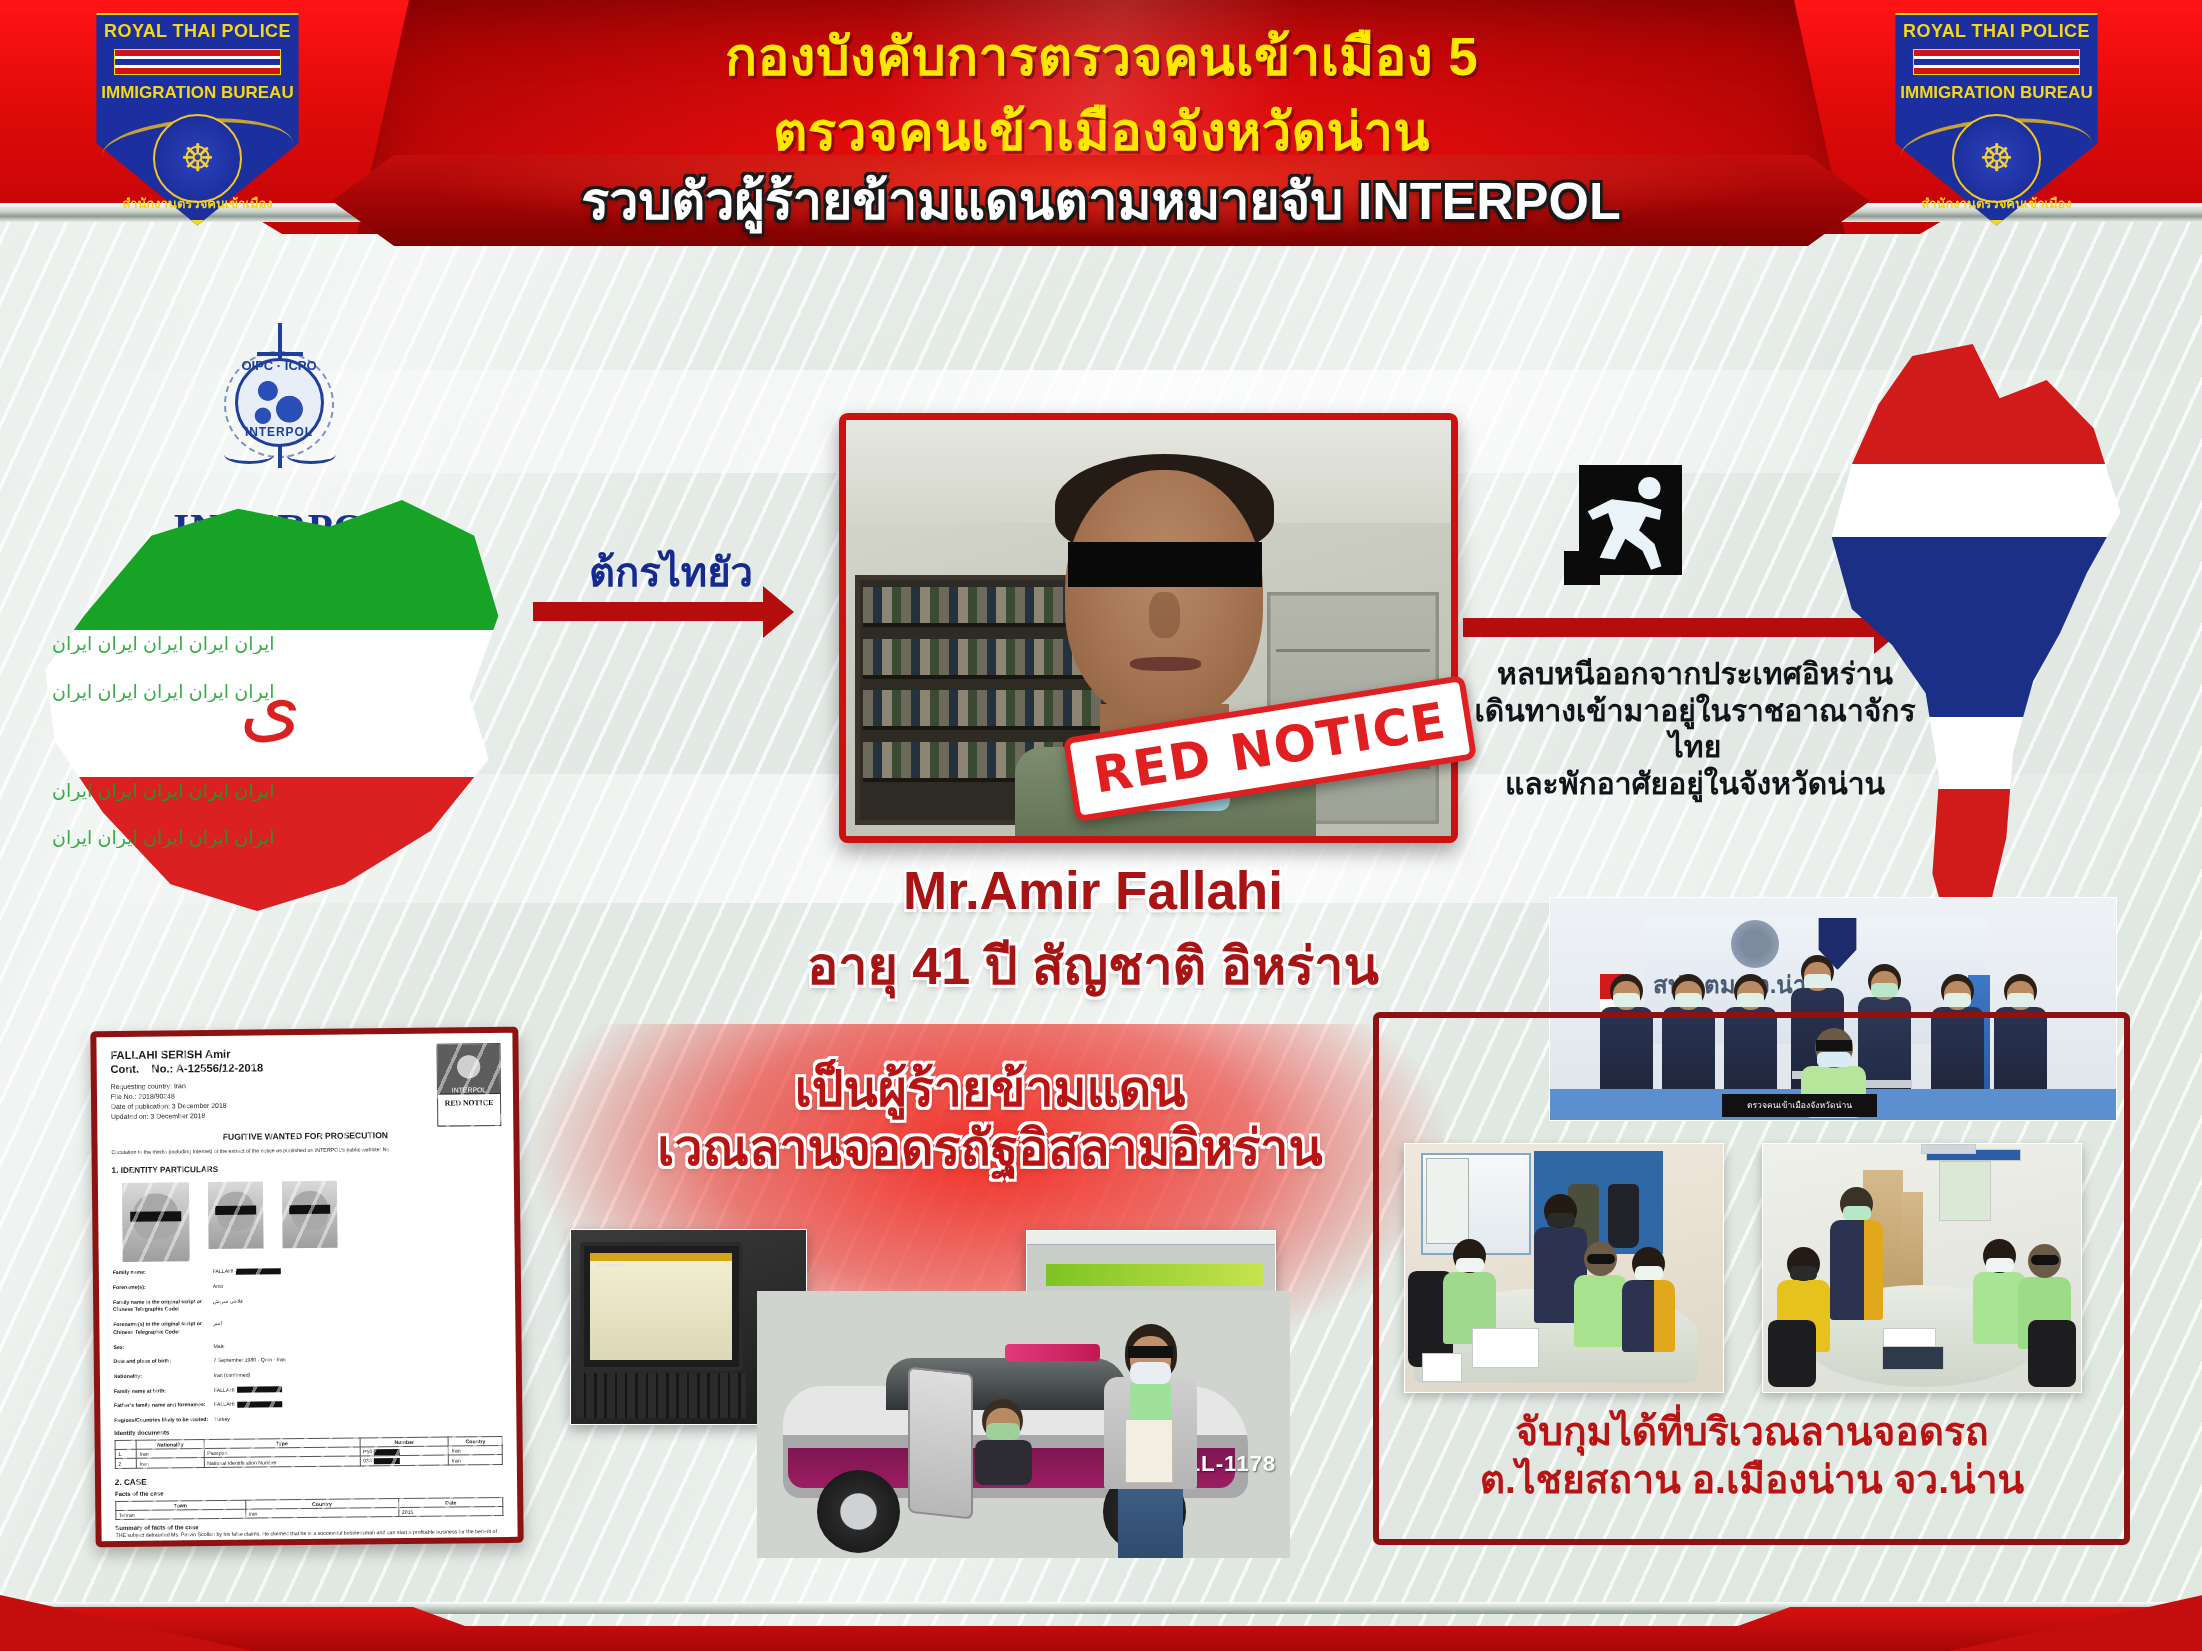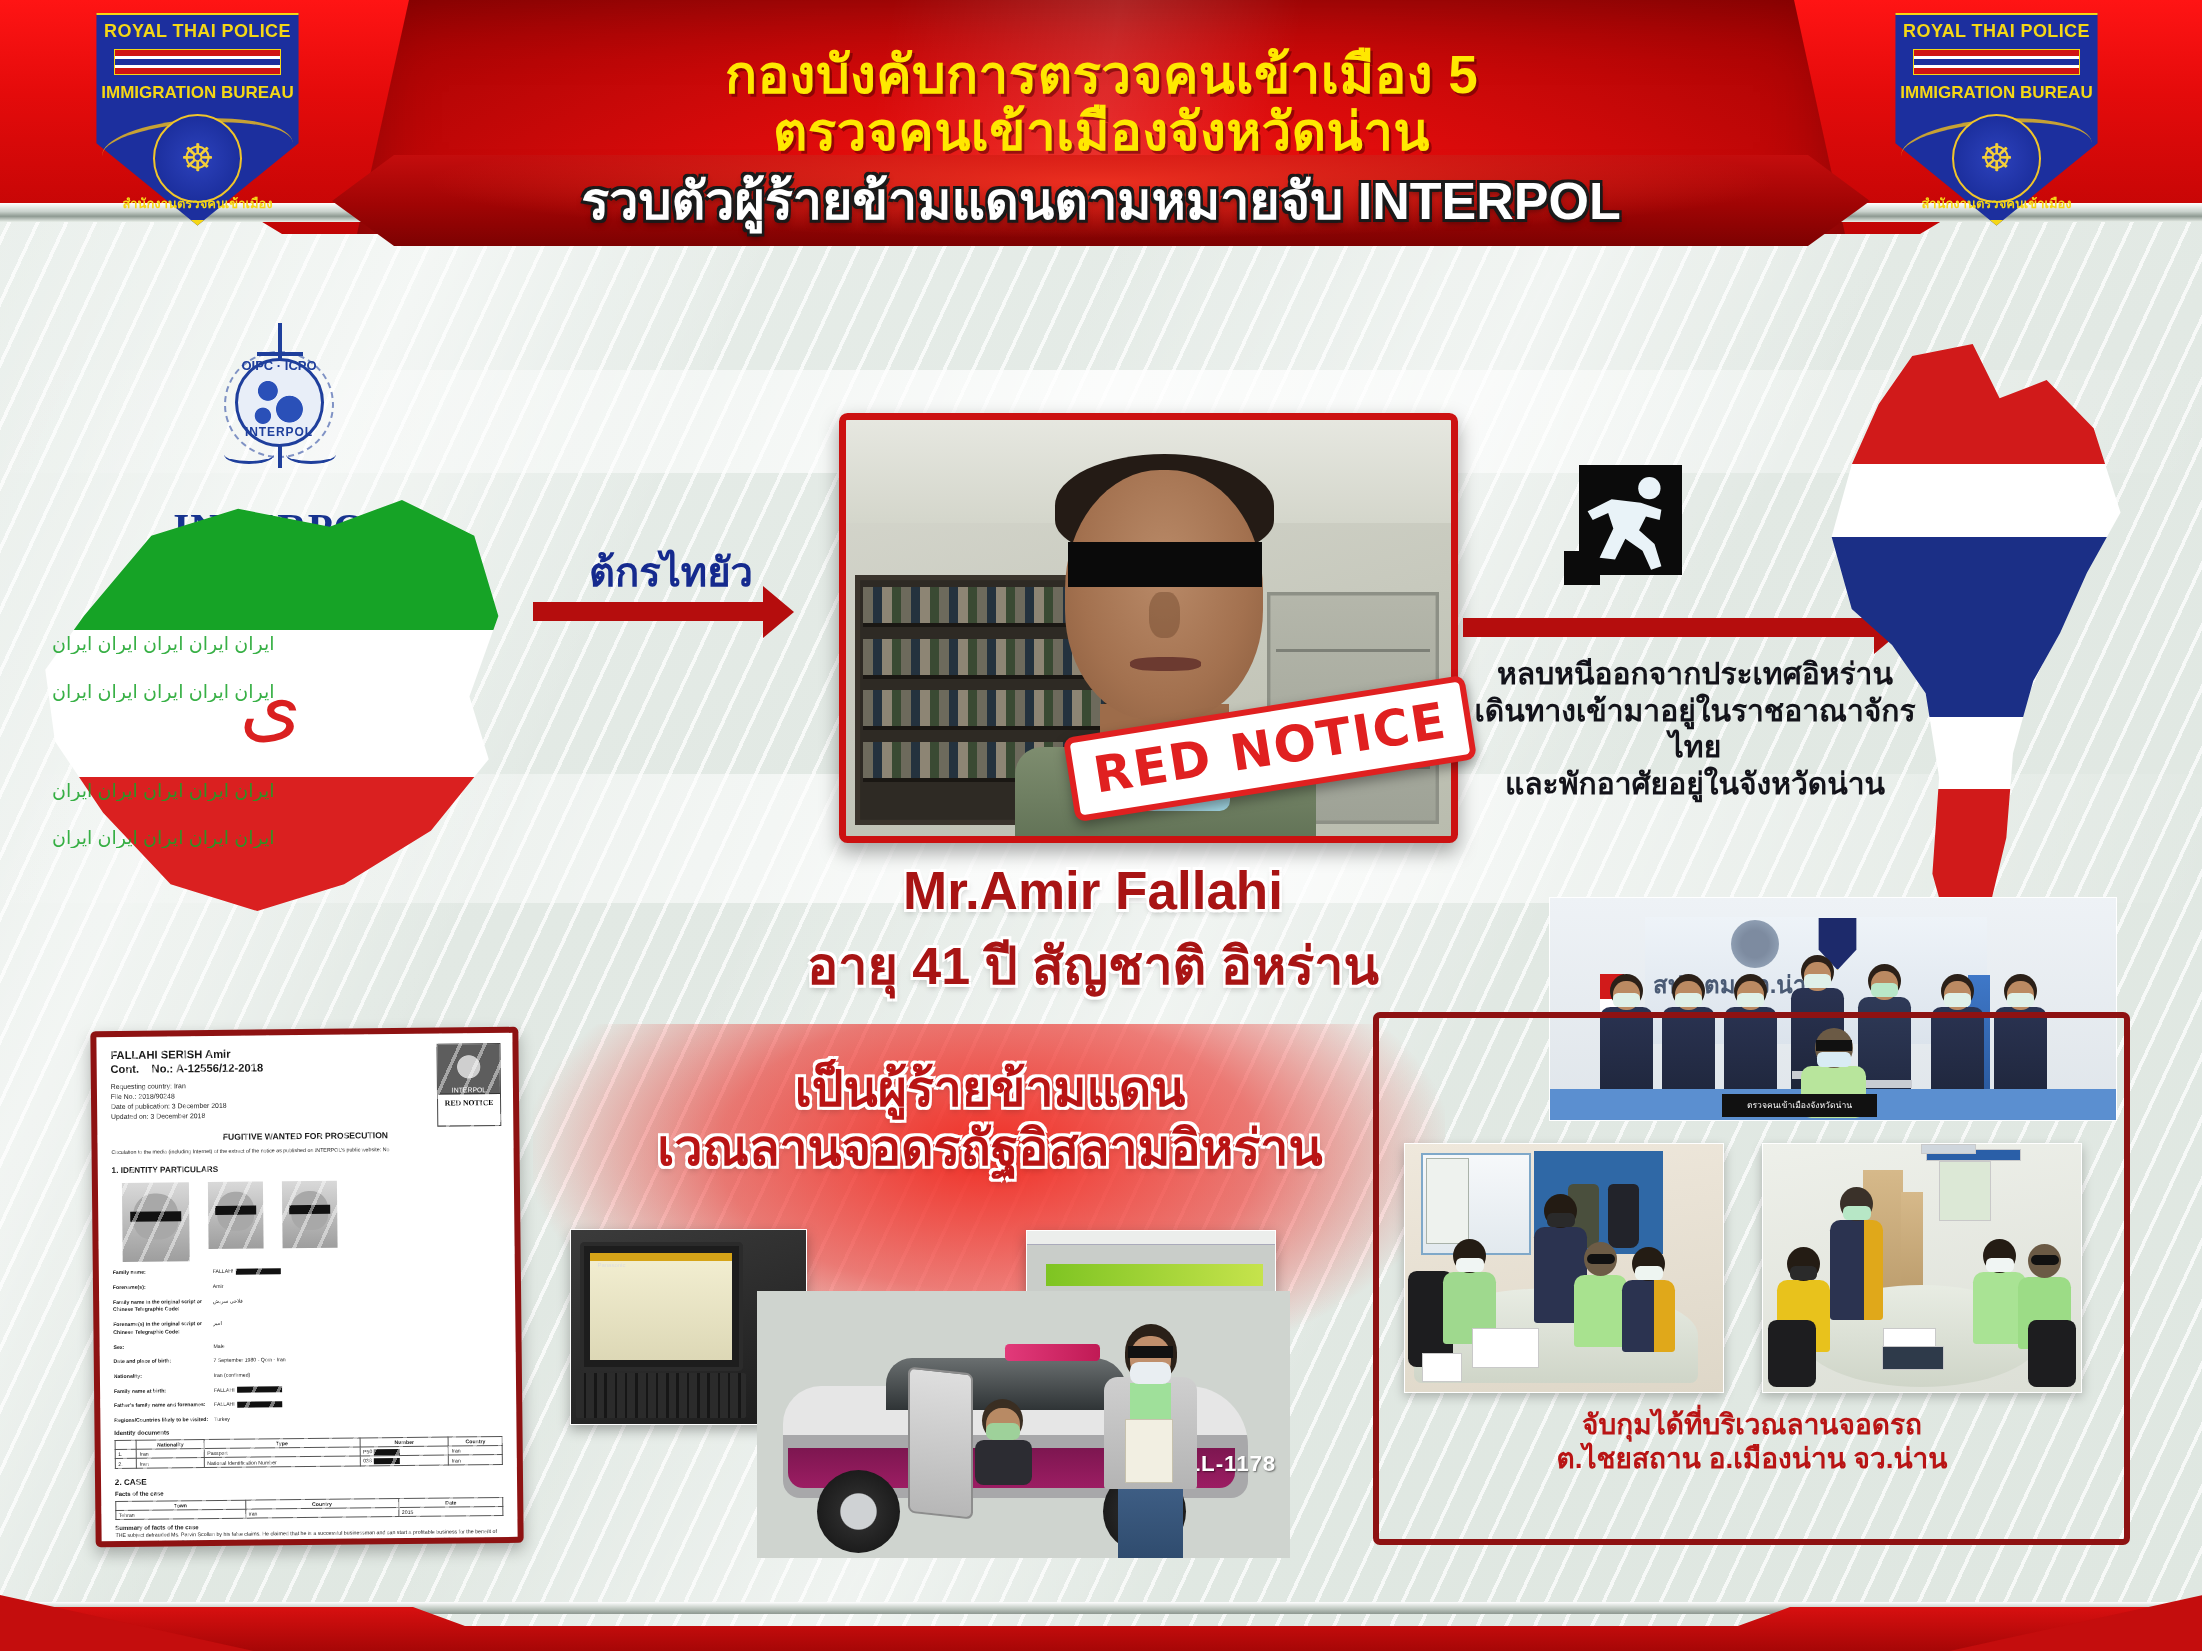--- a/index.html
+++ b/index.html
@@ -52,21 +52,21 @@
   .hdr-silverbar{
     position:absolute;top:203px;left:0;width:2203px;height:19px;
     background:linear-gradient(180deg,#ffffff 0%,#c9d2cc 45%,#8e9a92 70%,#e9efe9 100%);
   }
   .title-line {
     position:absolute; left:0; width:2203px; text-align:center;
     color:#ffe800; font-weight:bold; letter-spacing:0.4px;
     text-shadow: 2.6px 2.6px 0 rgba(90,0,0,.55);
     white-space:nowrap;
   }
-  #title1 { top:32px; font-size:53px; }
+  #title1 { top:14px; font-size:53px; }
   #title2 { top:89px; font-size:53px; }
 
   .subbanner {
     position:absolute; top:155px; left:332px; width:1538px; height:91px;
     background: linear-gradient(180deg,#c40d0d 0%, #a00404 55%, #7d0202 100%);
     clip-path: polygon(62px 0, 1476px 0, 1538px 46px, 1476px 91px, 62px 91px, 0 46px);
     box-shadow: 0 5.2px 12px rgba(0,0,0,.35);
   }
   .subbanner-glow{
     position:absolute; top:155px; left:332px; width:1538px; height:91px;
@@ -465,21 +465,21 @@
   .iv-chair { position:absolute; background:#1d1d1f; border-radius:8.6px; }
   .iv-cabinet { position:absolute; background:linear-gradient(180deg,#d6b98a,#bb9c6c); }
 
   
   #right-panel-frame {
     position:absolute; top:1012px; left:1373px; width:757px; height:533px;
     border:6.9px solid #8e1212; border-radius:6.9px; pointer-events:none;
   }
   #right-caption {
     position:absolute; top:1408px; left:1382px; width:740px; text-align:center;
-    color:#b91414; font-size:28px; font-weight:bold; line-height:1.22;
+    color:#b91414; font-size:39px; font-weight:bold; line-height:1.22;
   }
 
   
   #footer {
     position:absolute; bottom:0; left:0; width:2203px; height:57px;
   }
   .ft-red {
     position:absolute; bottom:0; left:0; width:2203px; height:45px;
     background:linear-gradient(180deg,#d81010,#a50606);
     clip-path: polygon(0 0, 413px 0, 465px 19px, 1738px 19px, 1790px 0, 2203px 0, 2203px 45px, 0 45px);

